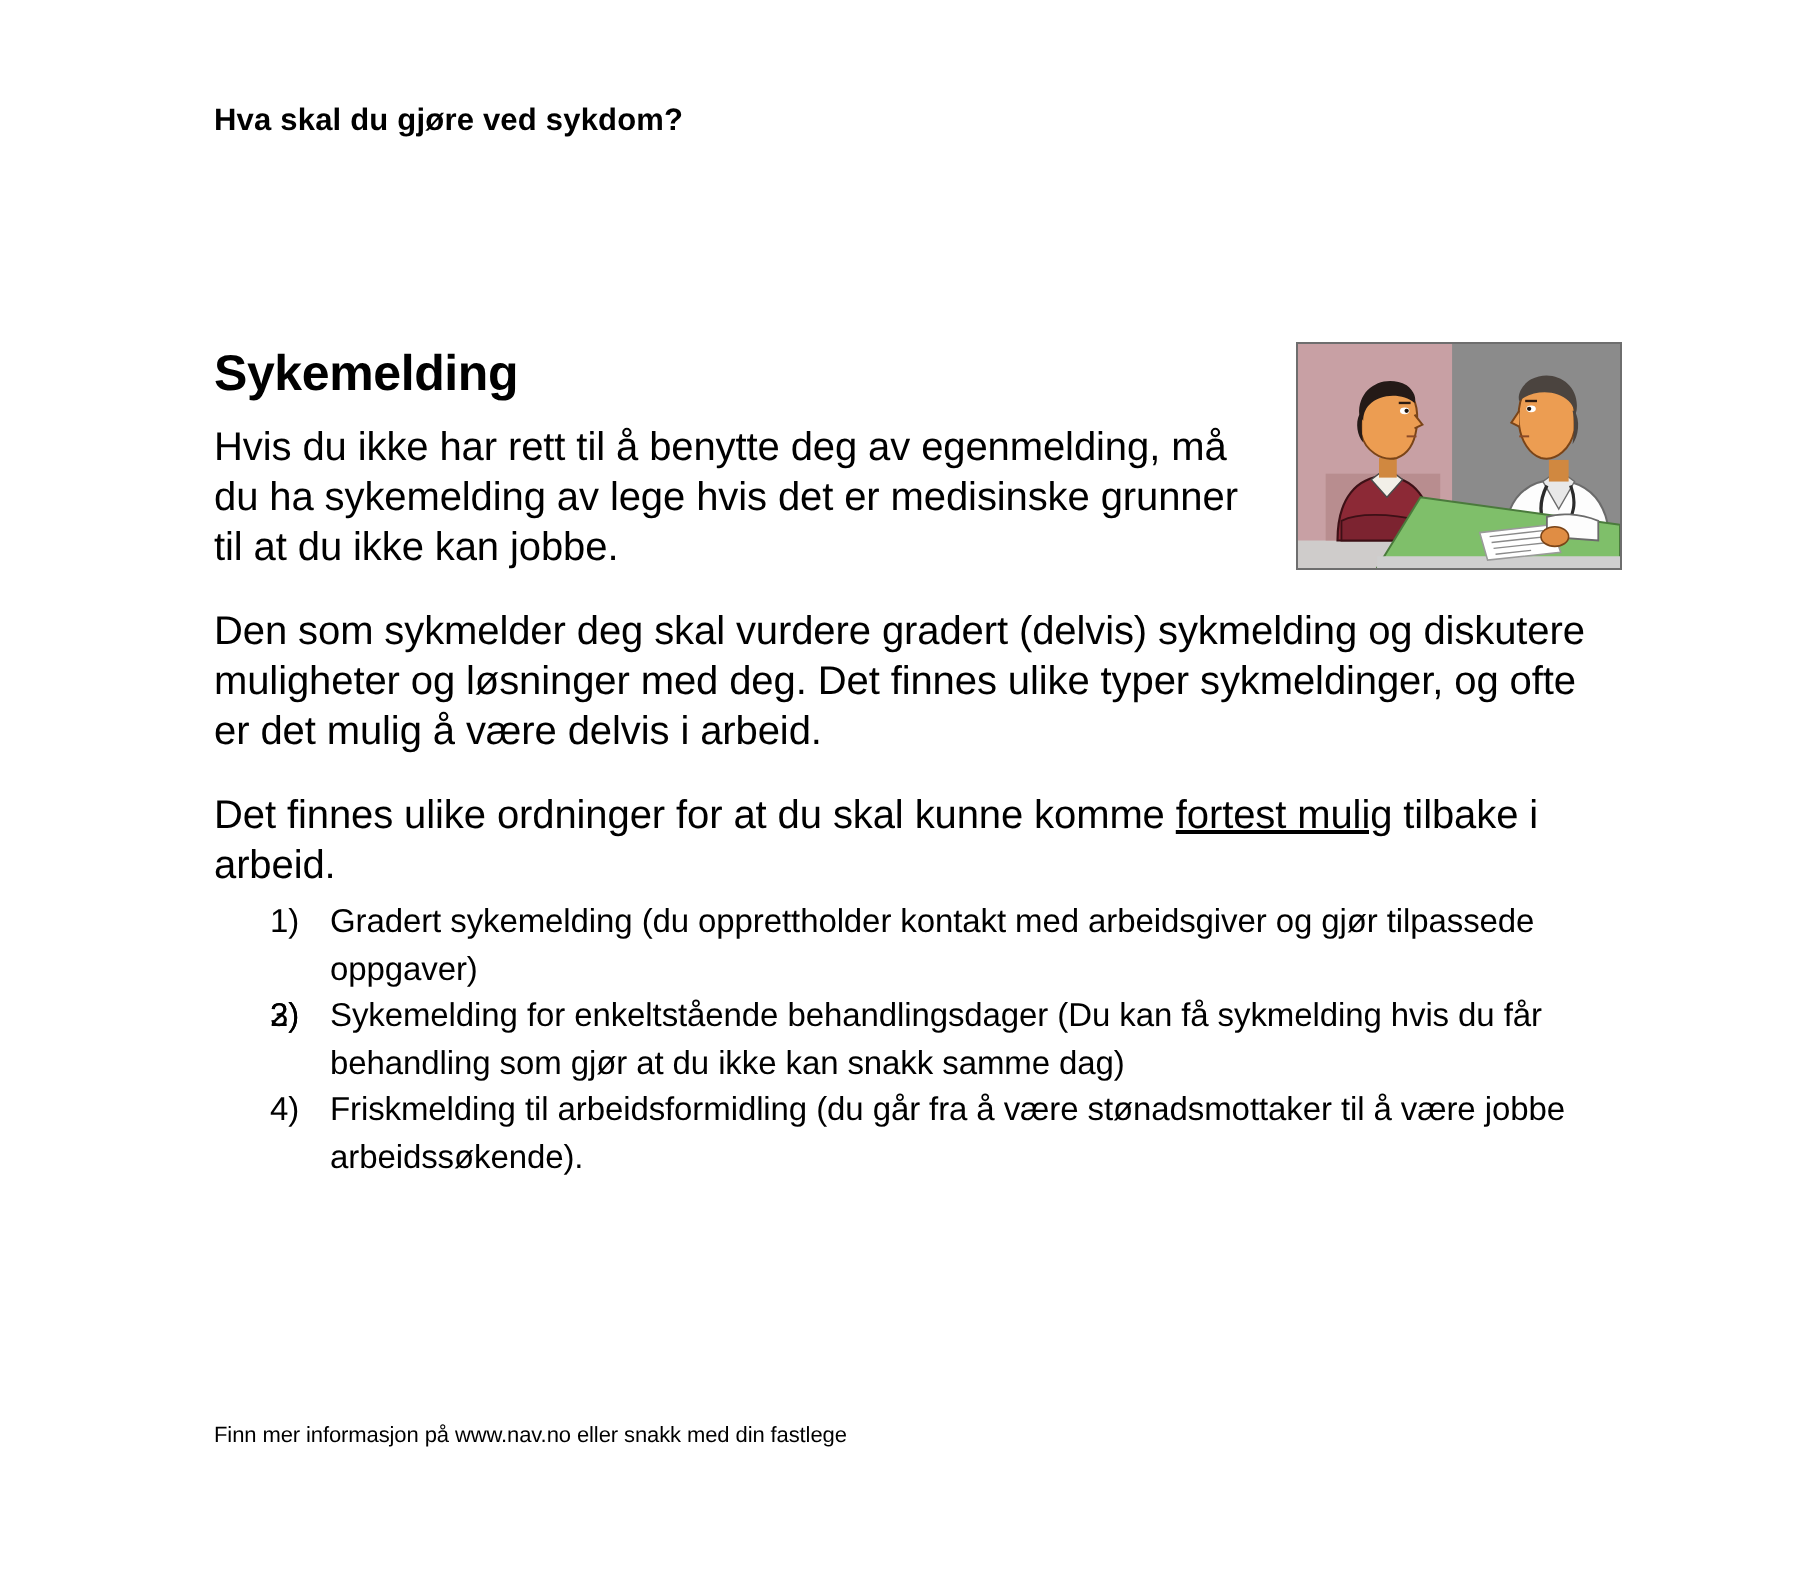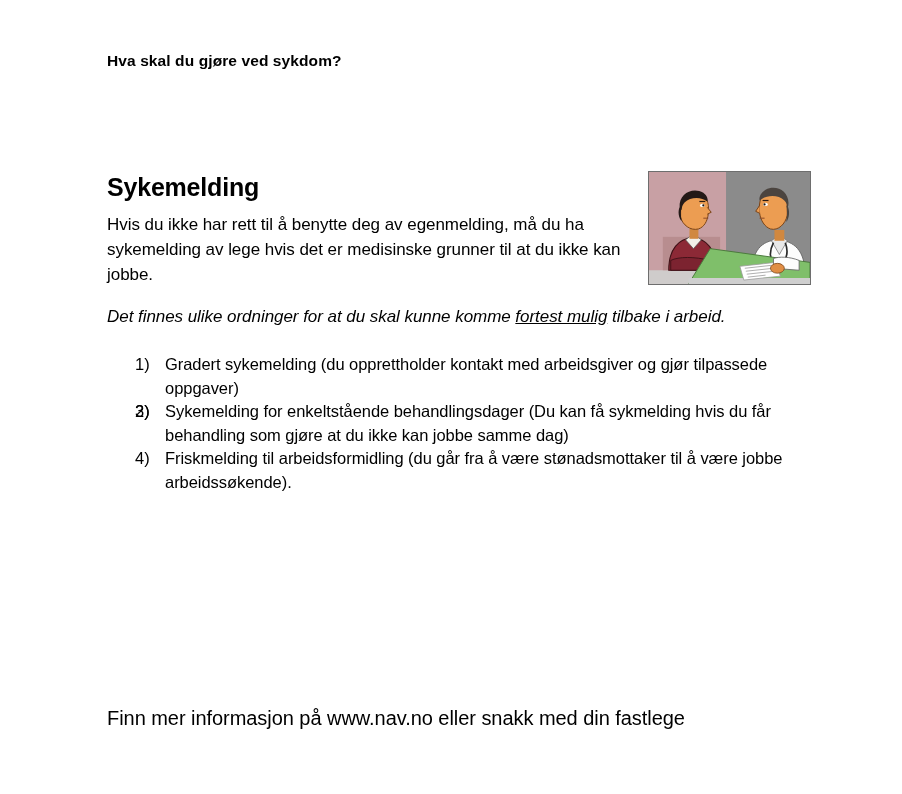--- a/index.html
+++ b/index.html
@@ -66,26 +66,26 @@
 
   .body-col {
     position: absolute;
     left: 107px;
     top: 212px;
     width: 700px;
   }
 
   p.para {
     margin: 0 0 17px 0;
-    font-size: 17px;
+    font-size: 20px;
     line-height: 25px;
     letter-spacing: -0.05px;
   }
   p.para.narrow { width: 528px; }
-  p.para.last-before-list { margin-bottom: 24px; font-style: italic; }
+  p.para.last-before-list { margin-bottom: 4px; }
 
   p.para u { text-decoration: underline; }
 
   ol.numbered {
     margin: 0;
     padding: 0;
     list-style: none;
     font-size: 16.5px;
     line-height: 23.5px;
   }
@@ -100,21 +100,21 @@
     left: 28px;
     top: 0;
     width: 24px;
     text-align: left;
   }
 
   .footer-line {
     position: absolute;
     left: 107px;
     top: 707px;
-    font-size: 20px;
+    font-size: 11px;
     line-height: 23px;
     white-space: nowrap;
     letter-spacing: -0.05px;
   }
 </style>
 </head>
 <body>
 
 <div class="page">
 
@@ -189,35 +189,36 @@
 
       <path d="M126 88 C132 86 142 86 152 90 L152 100 L126 98 Z" fill="#fdfdfd" stroke="#6b6b6b" stroke-width="0.9"></path>
       <ellipse cx="130" cy="98" rx="7" ry="5" fill="#e08d44" stroke="#7a4418" stroke-width="0.8"></ellipse>
     </svg>
   </div>
 
   <div class="body-col">
 
     <p class="para narrow">Hvis du ikke har rett til å benytte deg av egenmelding, må du ha sykemelding av lege hvis det er medisinske grunner til at du ikke kan jobbe.</p>
 
+    <p class="para">Den som sykmelder deg skal vurdere gradert (delvis) sykmelding og diskutere muligheter og løsninger med deg. Det finnes ulike typer sykmeldinger, og ofte er det mulig å være delvis i arbeid.</p>
 
 
     <p class="para last-before-list"><span>Det finnes ulike ordninger for at du skal kunne komme </span><u>fortest mulig</u><span> tilbake i arbeid.</span></p>
 
     <ol class="numbered">
       <li>
         <span class="marker">1)</span>
         <span class="text">Gradert sykemelding (du opprettholder kontakt med arbeidsgiver og gjør tilpassede oppgaver)</span>
       </li>
       <li>
         <span class="marker">2)</span>
       </li>
       <li>
         <span class="marker">3)</span>
-        <span class="text">Sykemelding for enkeltstående behandlingsdager (Du kan få sykmelding hvis du får behandling som gjøre at du ikke kan jobbe samme dag)</span>
+        <span class="text">Sykemelding for enkeltstående behandlingsdager (Du kan få sykmelding hvis du får behandling som gjør at du ikke kan snakk samme dag)</span>
       </li>
       <li>
         <span class="marker">4)</span>
         <span class="text">Friskmelding til arbeidsformidling (du går fra å være stønadsmottaker til å være jobbe arbeidssøkende).</span>
       </li>
     </ol>
 
   </div>
 
   <div class="footer-line">Finn mer informasjon på www.nav.no eller snakk med din fastlege</div>

